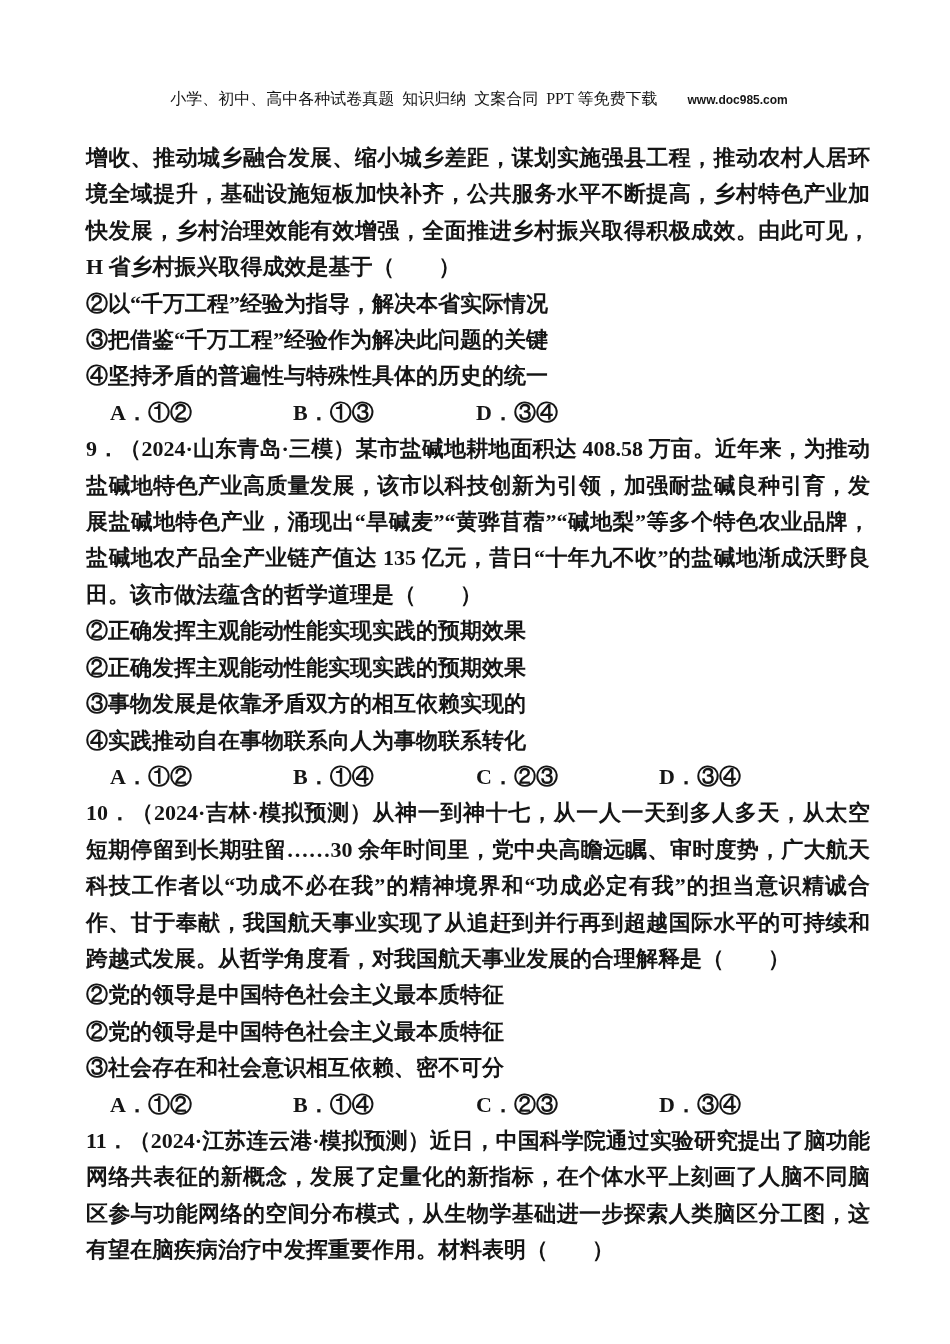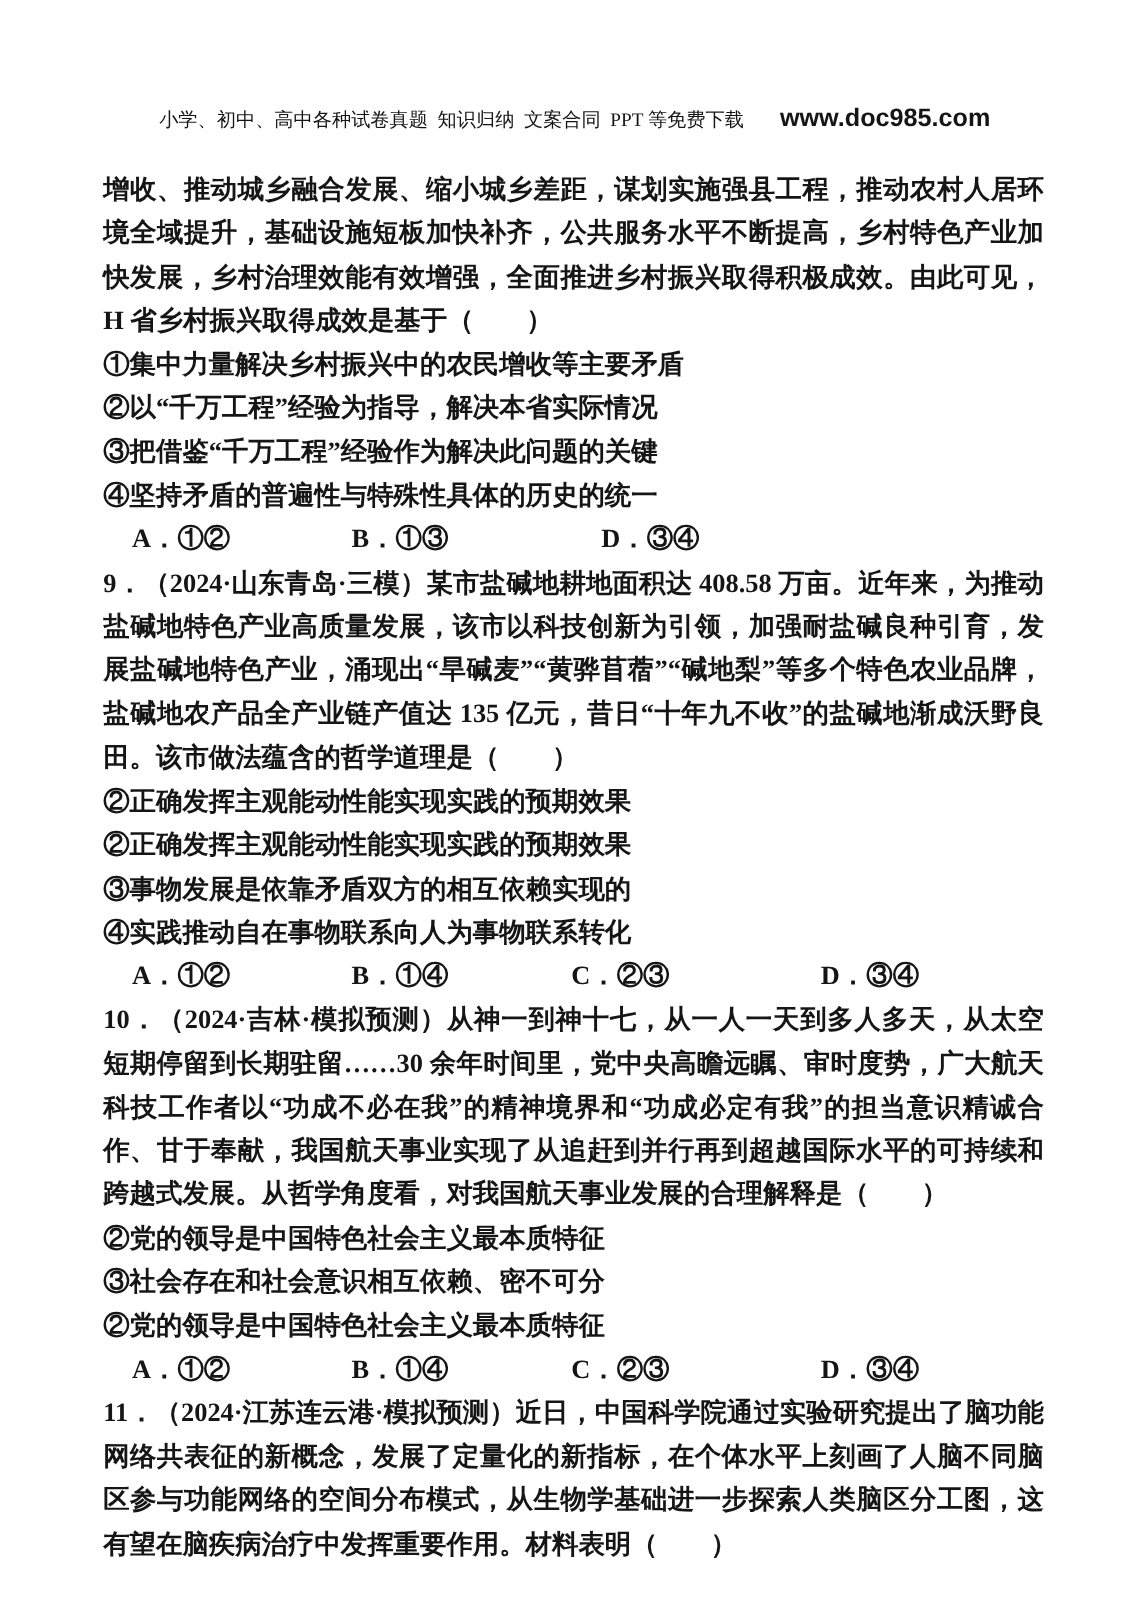--- a/index.html
+++ b/index.html
@@ -21,21 +21,21 @@
     font-size: 16px;
     line-height: 22px;
     white-space: pre;
   }
   .page-header .header-text {
     font-family: "Liberation Serif", "DejaVu Serif", serif;
   }
   .page-header .header-url {
     font-family: "Liberation Sans", "DejaVu Sans", sans-serif;
     font-weight: 700;
-    font-size: 21px;
+    font-size: 12px;
     margin-left: 30px;
   }
   .content {
     position: absolute;
     left: 86px;
     top: 140px;
     width: 784px;
     font-size: 22px;
     line-height: 36.4px;
     font-weight: bold;
@@ -54,34 +54,32 @@
   .choices {
     display: flex;
     padding-left: 24px;
   }
   .choices .choice {
     width: 183px;
     flex: 0 0 auto;
   }
   .choices .choice:last-child {
     width: auto;
-    margin-left: 25px;
   }
 </style>
 </head>
 <body>
 
 <div class="page-header">
   <span class="header-text">小学、初中、高中各种试卷真题  知识归纳  文案合同  PPT 等免费下载</span><span class="header-url">www.doc985.com</span>
 </div>
 
 <div class="content">
 
   <p class="stem">增收、推动城乡融合发展、缩小城乡差距，谋划实施强县工程，推动农村人居环境全域提升，基础设施短板加快补齐，公共服务水平不断提高，乡村特色产业加快发展，乡村治理效能有效增强，全面推进乡村振兴取得积极成效。由此可见，H 省乡村振兴取得成效是基于（　　）</p>
-  <p class="option">①集中力量解决乡村振兴中的农民增收等主要矛盾</p>
   <p class="option">②以“千万工程”经验为指导，解决本省实际情况</p>
   <p class="option">③把借鉴“千万工程”经验作为解决此问题的关键</p>
   <p class="option">④坚持矛盾的普遍性与特殊性具体的历史的统一</p>
   <div class="choices">
     <span class="choice">A．①②</span>
     <span class="choice">B．①③</span>
     <span class="choice">D．③④</span>
   </div>
 
   <p class="stem">9．（2024·山东青岛·三模）某市盐碱地耕地面积达 408.58 万亩。近年来，为推动盐碱地特色产业高质量发展，该市以科技创新为引领，加强耐盐碱良种引育，发展盐碱地特色产业，涌现出“旱碱麦”“黄骅苜蓿”“碱地梨”等多个特色农业品牌，盐碱地农产品全产业链产值达 135 亿元，昔日“十年九不收”的盐碱地渐成沃野良田。该市做法蕴含的哲学道理是（　　）</p>
@@ -91,22 +89,22 @@
   <p class="option">④实践推动自在事物联系向人为事物联系转化</p>
   <div class="choices">
     <span class="choice">A．①②</span>
     <span class="choice">B．①④</span>
     <span class="choice">C．②③</span>
     <span class="choice">D．③④</span>
   </div>
 
   <p class="stem">10．（2024·吉林·模拟预测）从神一到神十七，从一人一天到多人多天，从太空短期停留到长期驻留……30 余年时间里，党中央高瞻远瞩、审时度势，广大航天科技工作者以“功成不必在我”的精神境界和“功成必定有我”的担当意识精诚合作、甘于奉献，我国航天事业实现了从追赶到并行再到超越国际水平的可持续和跨越式发展。从哲学角度看，对我国航天事业发展的合理解释是（　　）</p>
   <p class="option">②党的领导是中国特色社会主义最本质特征</p>
+  <p class="option">②党的领导是中国特色社会主义最本质特征</p>
   <p class="option">③社会存在和社会意识相互依赖、密不可分</p>
-  <p class="option">②党的领导是中国特色社会主义最本质特征</p>
   <div class="choices">
     <span class="choice">A．①②</span>
     <span class="choice">B．①④</span>
     <span class="choice">C．②③</span>
     <span class="choice">D．③④</span>
   </div>
 
   <p class="stem">11．（2024·江苏连云港·模拟预测）近日，中国科学院通过实验研究提出了脑功能网络共表征的新概念，发展了定量化的新指标，在个体水平上刻画了人脑不同脑区参与功能网络的空间分布模式，从生物学基础进一步探索人类脑区分工图，这有望在脑疾病治疗中发挥重要作用。材料表明（　　）</p>
 
 </div>

